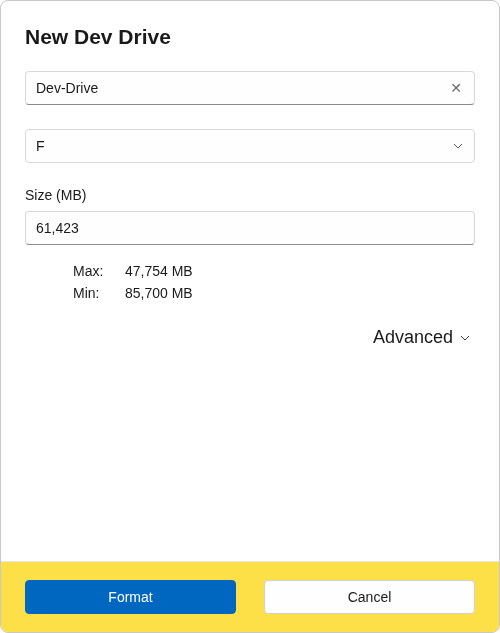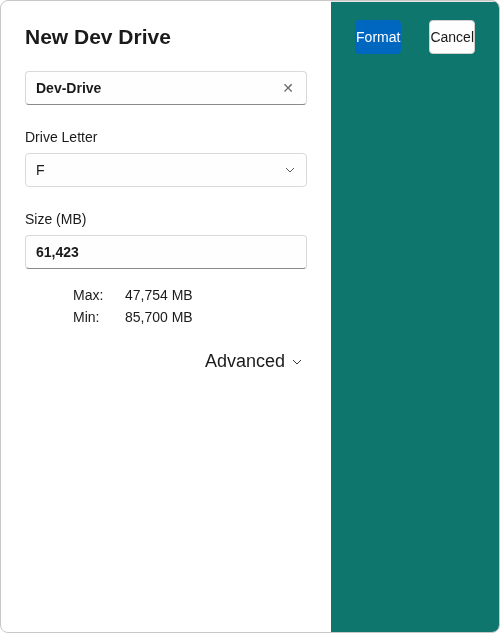--- a/index.html
+++ b/index.html
@@ -3,21 +3,21 @@
 <meta charset="utf-8">
 <style>
   * { box-sizing: border-box; margin: 0; padding: 0; }
   html, body { width: 500px; height: 633px; font-family: "Segoe UI", Arial, sans-serif; }
   .window {
     width: 500px; height: 633px;
     background: #ffffff;
     border: 1px solid #c8c8c8;
     border-radius: 8px;
     display: flex;
-    flex-direction: row;
+    flex-direction: column;
     overflow: hidden;
   }
   .content {
     flex: 1;
     padding: 24px 24px 0 24px;
   }
   .title {
     font-size: 21px;
     font-weight: 600;
     color: #1a1a1a;
@@ -41,21 +41,20 @@
     padding: 0 10px;
     background: #fefefe;
   }
   .input-wrap input {
     border: none;
     outline: none;
     flex: 1;
     font-size: 14px;
     color: #1a1a1a;
     background: transparent;
-    font-weight: bold;
   }
   .select-wrap {
     position: relative;
     width: 100%;
     border: 1px solid #d9d9d9;
     border-radius: 4px;
     height: 34px;
     display: flex;
     align-items: center;
     padding: 0 10px;
@@ -86,21 +85,21 @@
     display: flex;
     justify-content: flex-end;
     align-items: center;
     gap: 6px;
     font-size: 18px;
     color: #1a1a1a;
     cursor: pointer;
     padding-right: 4px;
   }
   .footer {
-    background: #0f766e;
+    background: #fde047;
     border-top: 1px solid #e6e6e6;
     padding: 18px 24px;
     display: flex;
     gap: 10px;
   }
   .btn {
     flex: 1;
     height: 34px;
     border-radius: 4px;
     font-size: 14px;
@@ -129,21 +128,20 @@
     <h1 class="title">New Dev Drive</h1>
 
     <div class="field-group">
       <div class="input-wrap">
         <input type="text" value="Dev-Drive" style="">
         <span class="clear-x">✕</span>
       </div>
     </div>
 
     <div class="field-group">
-      <div class="field-label">Drive Letter</div>
       <div class="select-wrap">
         <span class="select-text">F</span>
         <span class="chevron">
           <svg viewBox="0 0 12 12">
               <path d="M2 4 L6 8 L10 4" fill="none" stroke="#5a5a5a" stroke-width="1"></path>
             </svg>
         </span>
       </div>
     </div>
 

